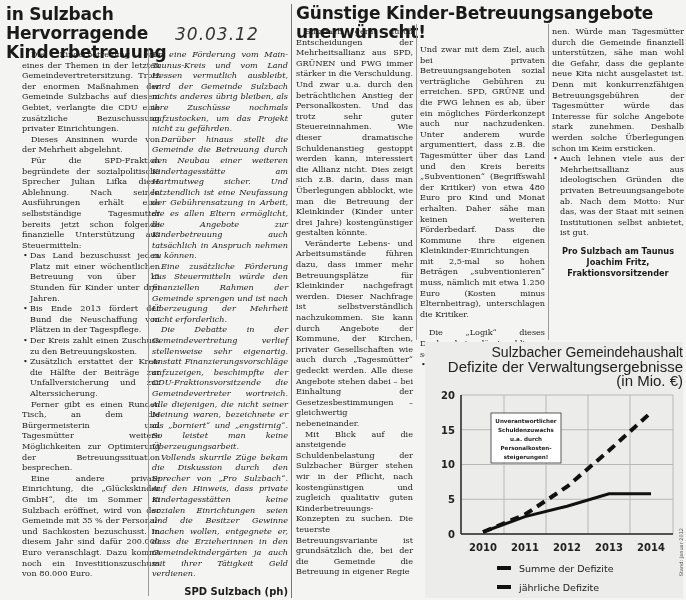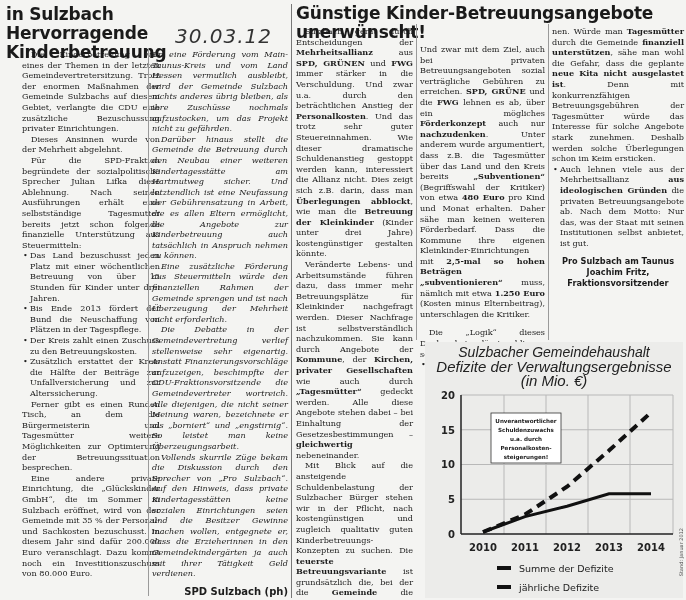--- a/index.html
+++ b/index.html
@@ -7,41 +7,41 @@
     width:686px; height:600px; overflow:hidden; position:relative;
     background:#f4f4f2; color:#1c1c1c;
     font-family:"DejaVu Serif", serif;
   }
   .abs { position:absolute; }
   .h1 {
     font-family:"DejaVu Sans", sans-serif; font-weight:bold;
     font-size:17px; line-height:19px; color:#1a1a1a; letter-spacing:-0.2px;
   }
   .date {
-    font-family:"DejaVu Sans", sans-serif; font-size:20px; color:#333;
+    font-family:"DejaVu Sans", sans-serif; font-size:17px; color:#333;
     letter-spacing:1px; font-style:italic;
   }
   .col {
     font-size:8.1px; line-height:10.6px; text-align:justify;
     hyphens:manual;
   }
   .col p { margin:0; text-indent:9px; }
   .col p.noind { text-indent:0; }
   .col ul { margin:0; padding:0 0 0 8px; list-style:none; }
   .col li { position:relative; }
   .col li::before { content:"\2022"; position:absolute; left:-7px; }
   .rule { position:absolute; background:#9a9a9a; width:1px; }
   .sig { font-family:"DejaVu Sans", sans-serif; font-weight:bold; font-size:10px; text-align:right; }
   .sig2 { font-family:"DejaVu Sans", sans-serif; font-weight:bold; font-size:8.2px; line-height:11px; text-align:center; }
-  b { font-weight:bold; }
+  b { font-weight:normal; }
   .chart-box {
     position:absolute; left:425px; top:342px; width:258px; height:256px;
     background:#ececea;
   }
-  .chart-title { font-family:"Liberation Sans", sans-serif; text-align:center; color:#222;font-style:italic; }
+  .chart-title { font-family:"Liberation Sans", sans-serif; text-align:right; color:#222; }
   .chart-title .t1 { font-size:14px; line-height:16px; margin-top:2px; }
   .chart-title .t2 { font-size:15px; line-height:14px; }
   .legend { font-family:"DejaVu Sans", sans-serif; font-size:9.5px; }
   .vert {
     position:absolute; right:2px; top:528px; font-family:"DejaVu Sans", sans-serif;
     font-size:5px; color:#555; writing-mode:vertical-rl; transform:rotate(180deg);
   }
 </style>
 </head>
 <body>

